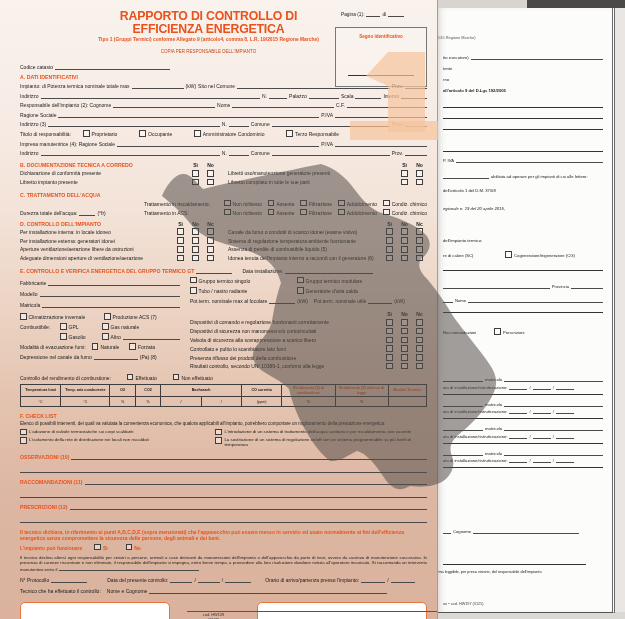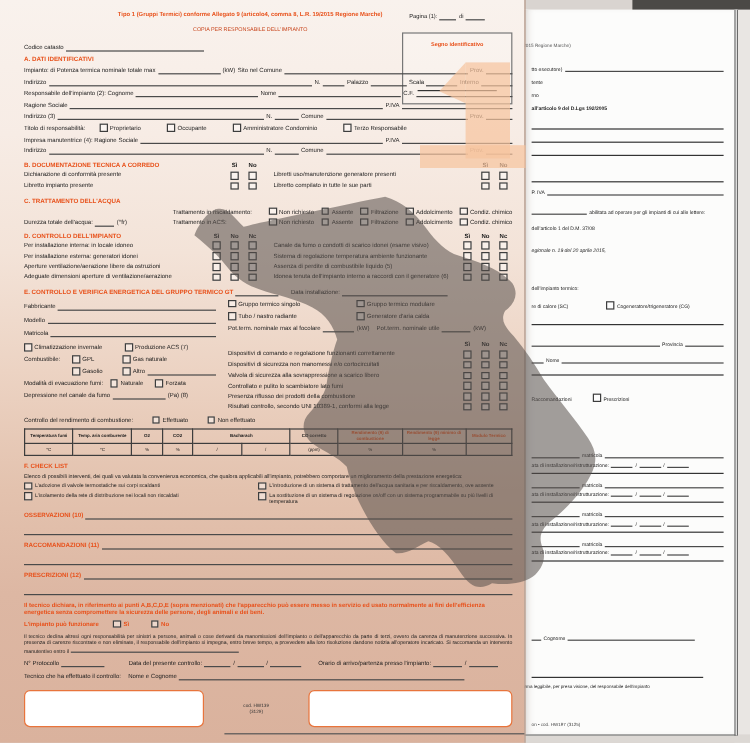--- a/index.html
+++ b/index.html
@@ -227,20 +227,21 @@
     <span>di</span>
       <i class="fl" style="flex:0 0 16px"></i>
   </div>
   <div class="segno">
     <div class="segno-t">Segno identificativo</div>
     <div class="segno-line"></div>
   </div>
 
   <div class="inner">
     <div class="hdr">
+      <div class="title">RAPPORTO DI CONTROLLO DI EFFICIENZA ENERGETICA</div>
       <div class="subtitle">Tipo 1 (Gruppi Termici) conforme Allegato 9 (articolo4, comma 8, L.R. 19/2015 Regione Marche)</div>
       <div class="copia">COPIA PER RESPONSABILE DELL'IMPIANTO</div>
     </div>
 
     <div class="r" style="margin-top:9px;width:150px">
       <span>Codice catasto</span>
         <i class="fl"></i>
     </div>
 
     <div class="sec">A. DATI IDENTIFICATIVI</div>

